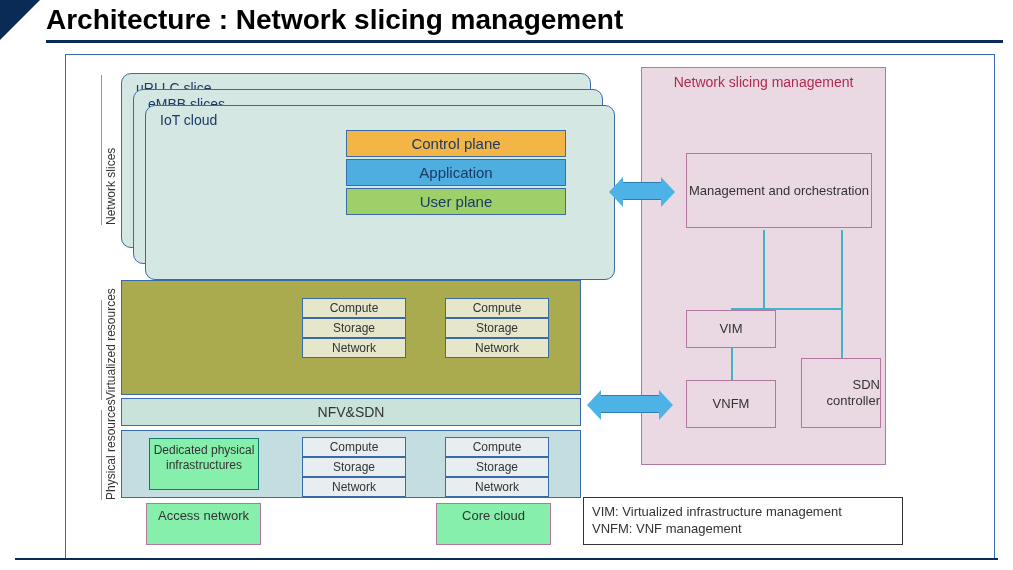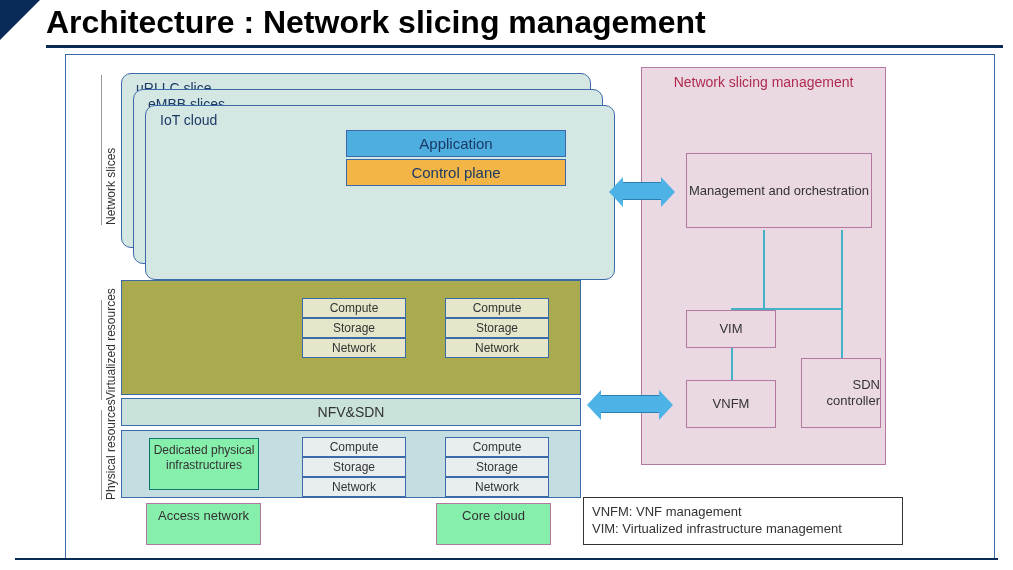--- a/index.html
+++ b/index.html
@@ -10,21 +10,21 @@
     position: relative;
   }
   .corner {
     position: absolute; left: 0; top: 0;
     border-top: 40px solid #0a2b55;
     border-right: 40px solid transparent;
     width: 0; height: 0;
   }
   .title-bar {
     position: absolute; left: 46px; top: 4px; right: 10px;
-    font-size: 32px; font-weight: bold; color: #000;
+    font-size: 28px; font-weight: bold; color: #000;
     border-bottom: 3px solid #0a2b55;
     padding-bottom: 4px;
   }
   .canvas {
     position: absolute; left: 65px; top: 54px;
     width: 930px; height: 505px;
     border: 1px solid #3b6aa8;
     background: #fff;
   }
 
@@ -189,22 +189,23 @@
     </div>
     <div class="slice-card c2">
       <div class="slice-name">eMBB slices</div>
     </div>
     <div class="slice-card c3">
       <div class="slice-name">IoT cloud</div>
     </div>
   </div>
 
   <div class="plane-stack">
+    <div class="plane ctl">Control plane</div>
     <div class="plane app">Application</div>
-    <div class="plane ctl">Control plane</div>
+    <div class="plane usr">User plane</div>
   </div>
 
   <div class="olive-band"></div>
   <div class="res-stack v1">
     <div class="cell">Compute</div>
     <div class="cell">Storage</div>
     <div class="cell">Network</div>
   </div>
   <div class="res-stack v2">
     <div class="cell">Compute</div>
@@ -241,19 +242,19 @@
   <div class="line l1"></div>
   <div class="line l2"></div>
   <div class="line l3"></div>
   <div class="line l4"></div>
   <div class="line l5"></div>
 
   <div class="arrow-h a1"></div>
   <div class="arrow-h a2"></div>
 
   <div class="legend">
+    <div>VIM: Virtualized infrastructure management</div>
     <div>VNFM: VNF management</div>
-    <div>VIM: Virtualized infrastructure management</div>
   </div>
 
 </div>
 
 <div class="bottom-rule"></div>
 
 </body></html>

